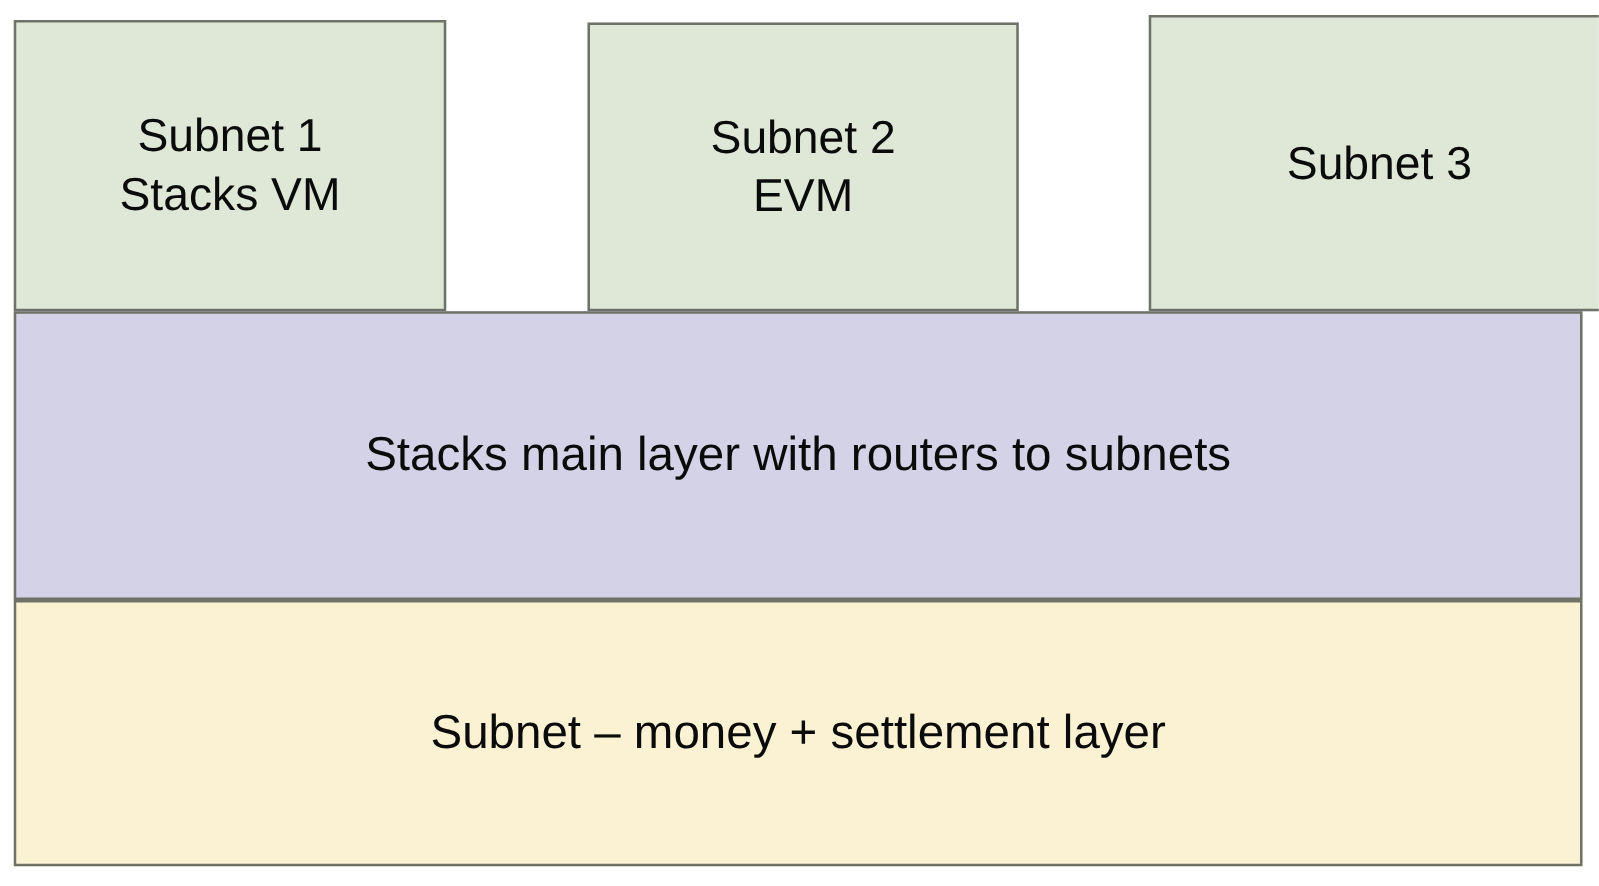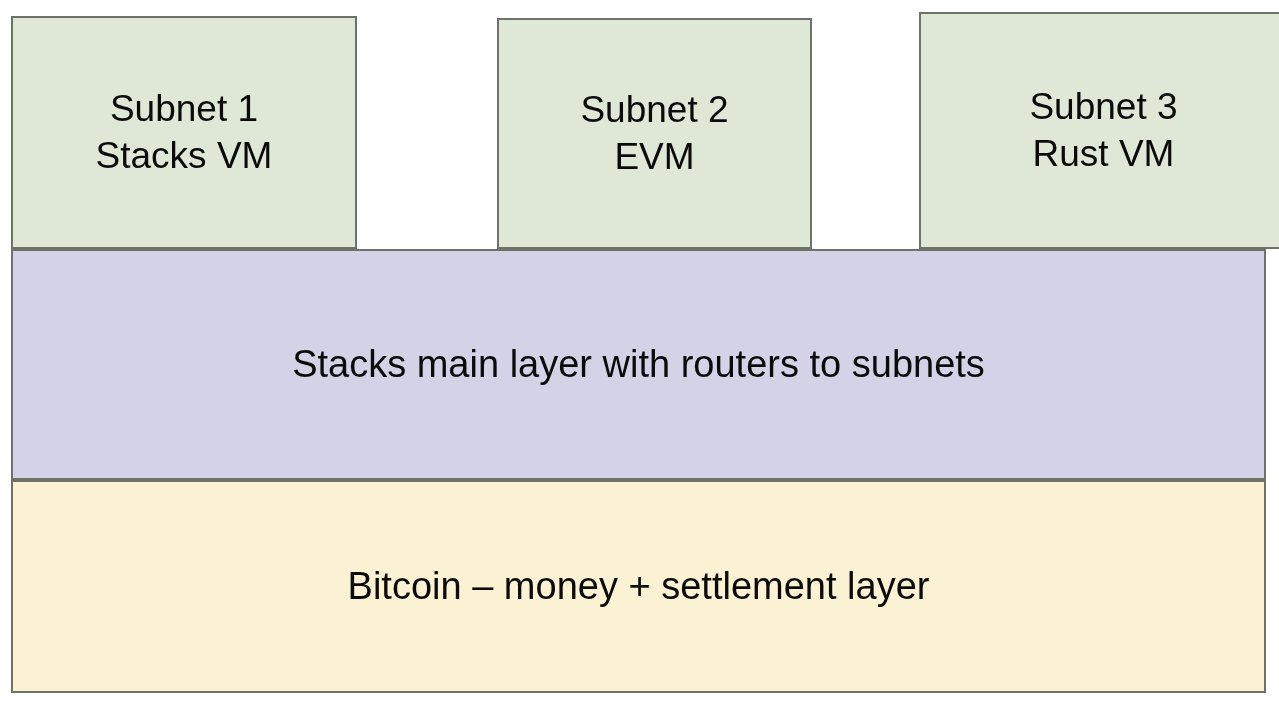--- a/index.html
+++ b/index.html
@@ -39,23 +39,23 @@
   .subnet .line2 {
     margin-top: 3px;
   }
   #node-subnet-1 {
     left: 11px;
     top: 16px;
     width: 346px;
     height: 233px;
   }
   #node-subnet-2 {
-    left: 497px;
+    left: 470px;
     top: 18px;
-    width: 315px;
+    width: 345px;
     height: 231px;
   }
   #node-subnet-3 {
     left: 919px;
     top: 12px;
     width: 369px;
     height: 237px;
   }
   #node-stacks-layer {
     left: 11px;
@@ -89,24 +89,23 @@
     <span class="node-label line2">Stacks VM</span>
   </div>
 
   <div class="node subnet" id="node-subnet-2">
     <span class="node-label line1">Subnet 2</span>
     <span class="node-label line2">EVM</span>
   </div>
 
   <div class="node subnet" id="node-subnet-3">
     <span class="node-label line1">Subnet 3</span>
-    <span class="node-label line2">Rust VM</span>
   </div>
 
   <div class="node" id="node-stacks-layer">
     <span class="node-label">Stacks main layer with routers to subnets</span>
   </div>
 
   <div class="node" id="node-bitcoin-layer">
-    <span class="node-label">Bitcoin – money + settlement layer</span>
+    <span class="node-label">Subnet – money + settlement layer</span>
   </div>
 
 </div>
 
 </body></html>

